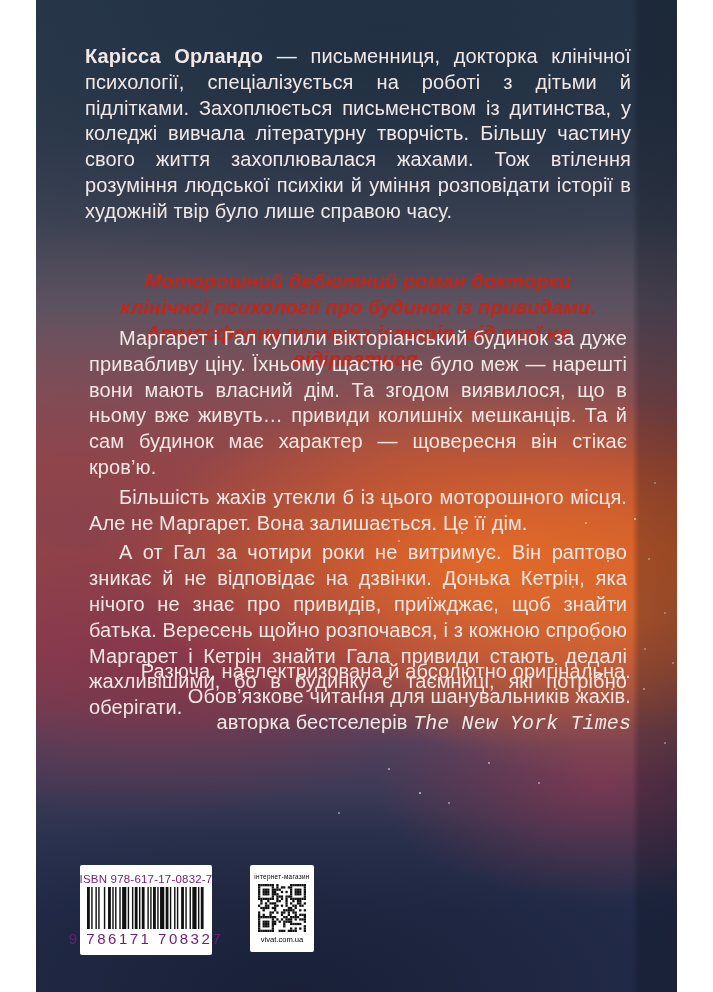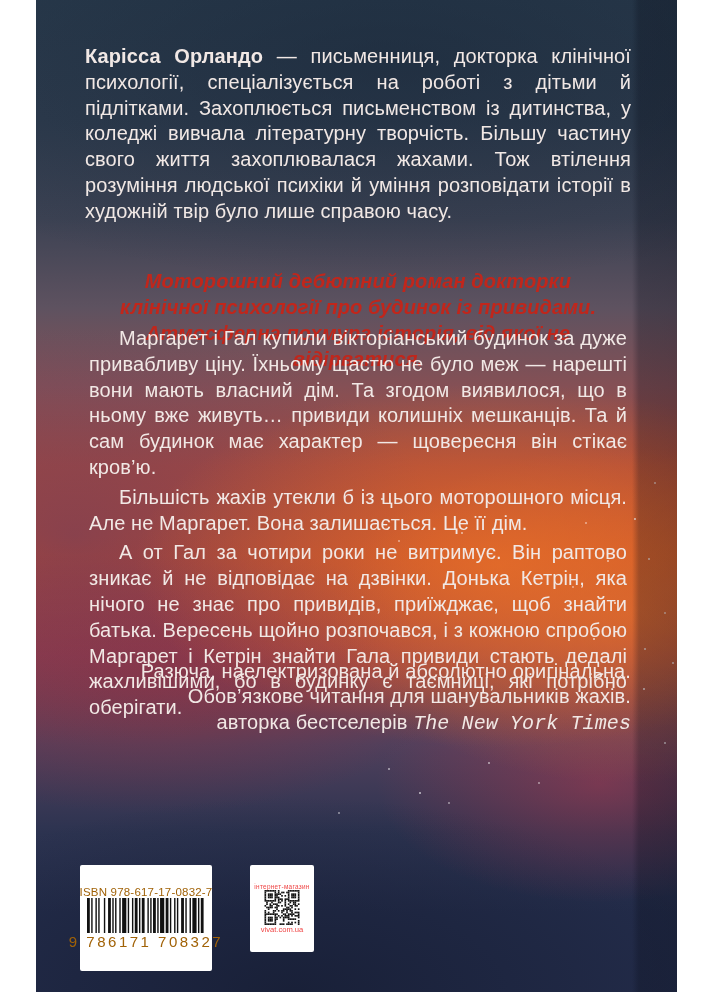--- a/index.html
+++ b/index.html
@@ -47,32 +47,32 @@
   .bio{top:44px;text-align:justify;}
   .bio b{font-weight:700;}
   .tagline{top:236px;text-align:center;color:#c1261b;font-style:italic;font-weight:700;line-height:26px;padding:0 14px;box-sizing:border-box;margin-top:32px;}
   .synopsis{top:322px;text-align:justify;}
   .synopsis p{margin:4px;text-indent:30px;}
   .endorsement{top:659px;text-align:right;line-height:25.4px;}
   .endorsement .author{font-weight:700;}
   .endorsement i{font-style:italic;font-family:Liberation Mono, monospace;}
   
   .barcode-block{
-    position:absolute;left:44px;top:865px;width:132px;height:106px;background:#fff;border-radius:2px;
+    position:absolute;left:44px;top:865px;width:132px;height:90px;background:#fff;border-radius:2px;
     display:flex;flex-direction:column;align-items:center;justify-content:space-between;
-    padding:21px 5px;box-sizing:border-box;color:#a16207;
+    padding:8px 5px;box-sizing:border-box;color:#701a75;
   }
   .isbn-label{font-size:11.5px;white-space:nowrap;letter-spacing:.2px;}
   .barcode-bars{width:118px;height:42px;display:block;}
   .barcode-bars rect{fill:#111;}
   .barcode-digits{font-size:15px;letter-spacing:2.5px;white-space:nowrap;}
   .qr-block{
     position:absolute;left:214px;top:865px;width:64px;height:87px;background:#fff;border-radius:2px;
     display:flex;flex-direction:column;align-items:center;justify-content:space-between;
-    padding:18px 3px;box-sizing:border-box;color:#ef4444;
+    padding:8px 3px;box-sizing:border-box;color:#000000;
   }
   .qr-label-top{font-size:6.4px;letter-spacing:.3px;white-space:nowrap;}
   .qr-svg{width:48px;height:48px;display:block;}
   .qr-svg rect{fill:#111;}
   .qr-label-bottom{font-size:7.6px;white-space:nowrap;}
   .vivat-block{
     position:absolute;left:467px;top:903px;width:124px;height:44px;background:#fff;border-radius:7px;
     display:flex;align-items:center;justify-content:center;gap:7px;box-sizing:border-box;
   }
   .vivat-square{width:32px;height:32px;background:#2d3a5e;border-radius:4px;display:flex;align-items:center;justify-content:center;}

